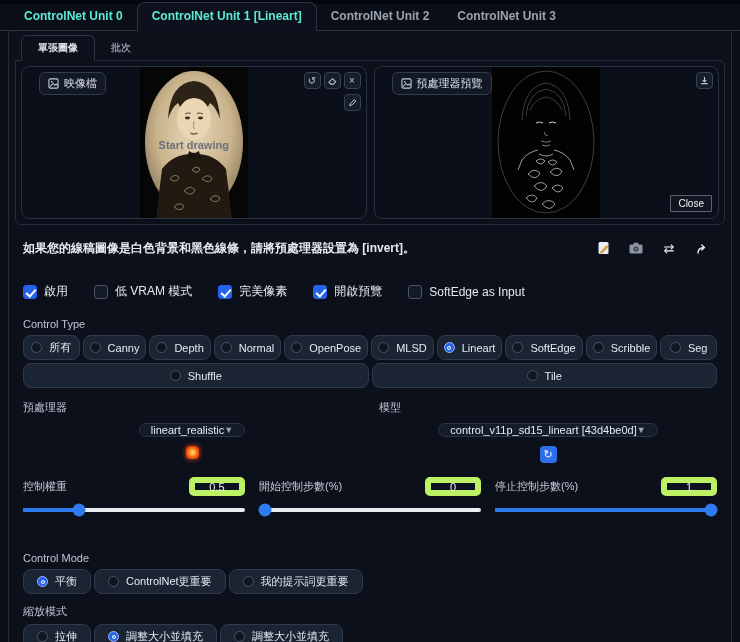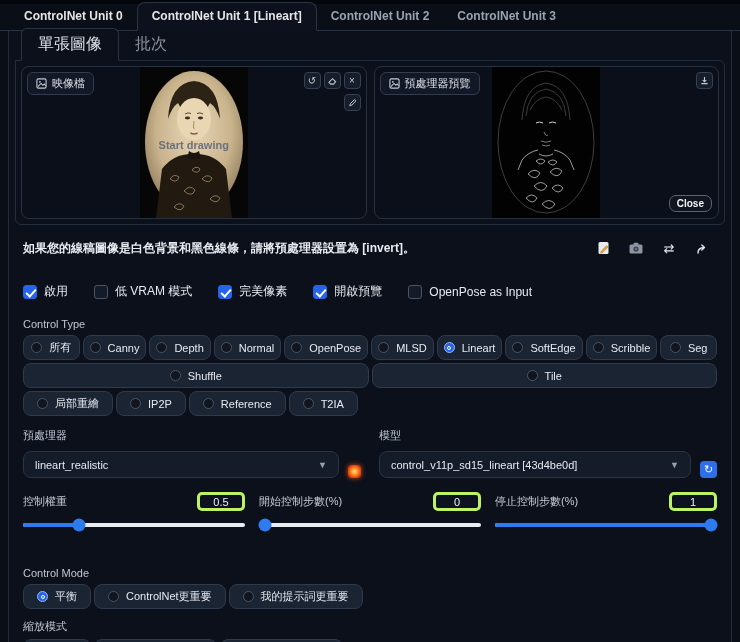--- a/index.html
+++ b/index.html
@@ -3,38 +3,38 @@
 <meta charset="utf-8">
 <style>
   * { margin:0; padding:0; box-sizing:border-box; }
   html,body { width:740px; height:642px; background:#0a0e16; overflow:hidden;
     font-family:"Liberation Sans", sans-serif; color:#e6e9ef; }
   .top-strip { height:4px; background:#04060b; }
 
   
   .unit-tabs { display:flex; align-items:flex-end; padding-left:10px; border-bottom:1px solid #2a3342; height:27px; }
   .utab { font-size:12px; font-weight:bold; color:#9aa3b2; padding:6px 14px 7px; cursor:pointer; white-space:nowrap; }
-  .utab.green { color:#e5e5e5; }
+  .utab.green { color:#5eead4; }
   .utab.selected { background:#0c111d; border:1px solid #2a3342; border-bottom:1px solid #0c111d; border-radius:8px 8px 0 0; margin-bottom:-1px; }
 
   
   .panel { margin:0 8px; border:1px solid #222b3a; border-top:none; background:#0b101b; padding:4px 6px 10px; }
 
   .inner-tabs { display:flex; align-items:flex-end; padding-left:6px; height:25px; }
-  .itab { font-size:16px; font-weight:normal; color:#8b93a1; padding:5px 16px; }
+  .itab { font-size:10px; font-weight:bold; color:#8b93a1; padding:5px 16px; }
   .itab.selected { color:#dfe3ea; border:1px solid #2a3342; border-bottom:1px solid #0b101b; border-radius:6px 6px 0 0; margin-bottom:-1px; background:#0b101b; }
 
   .content-box { border:1px solid #242d3c; border-radius:0 6px 6px 6px; padding:5px; }
   .images-row { display:flex; gap:7px; }
   .img-panel { position:relative; flex:1; height:153px; background:#0b0f19; border:1px solid #28313f; border-radius:8px; overflow:hidden; display:flex; align-items:center; justify-content:center; }
-  .chip { position:absolute; top:5px; left:5px; display:flex; align-items:center; gap:5px; background:#121826; border:1px solid #323c4e; border-radius:6px; padding:3px 8px; font-size:11px; color:#dbe0e8; z-index:3; }
+  .chip { position:absolute; top:5px; left:17px; display:flex; align-items:center; gap:5px; background:#121826; border:1px solid #323c4e; border-radius:6px; padding:3px 8px; font-size:11px; color:#dbe0e8; z-index:3; }
   .corner-btns { position:absolute; top:5px; right:5px; display:flex; gap:3px; z-index:3; }
   .sq-btn { width:17px; height:17px; background:#161d2b; border:1px solid #374152; border-radius:4px; color:#c3cad6; font-size:10px; line-height:15px; text-align:center; cursor:pointer; }
   .pen-row { position:absolute; top:27px; right:5px; z-index:3; }
-  .close-chip { position:absolute; right:6px; bottom:6px; background:#10151f; border:1px solid #5a6371; border-radius:7px; padding:2px 7px; font-size:10px; font-weight:bold; color:#f2f4f8; z-index:3;margin-top:7px; }
+  .close-chip { position:absolute; right:6px; bottom:6px; background:#10151f; border:1px solid #5a6371; border-radius:1px; padding:2px 7px; font-size:10px; font-weight:normal; color:#f2f4f8; z-index:3;margin-top:7px; }
   .watermark { position:absolute; left:0; right:0; top:72px; text-align:center; font-size:11px; font-weight:bold; color:#5a6375; opacity:.85; z-index:2; pointer-events:none; }
   .dl-btn { position:absolute; top:5px; right:5px; z-index:3; }
 
   
   .note-row { display:flex; justify-content:space-between; align-items:center; margin-top:14px; padding:0 8px 0 8px; }
   .note { font-size:12px; font-weight:bold; color:#e8ebf1; }
   .tool-icons { display:flex; gap:15px; align-items:center; margin-right:6px; }
   .tool-btn { width:18px; height:18px; display:flex; align-items:center; justify-content:center; cursor:pointer; font-size:13px; color:#e3e7ee; }
 
   
@@ -50,35 +50,35 @@
   .pill { display:flex; align-items:center; justify-content:center; gap:7px; background:#1b2433; border:1px solid #303a4c; border-radius:8px; height:25px; padding:0 13px; font-size:11px; color:#e7eaf0; cursor:pointer; white-space:nowrap; }
   .pill-row.stretch .pill { flex:1; padding:0 6px; }
   .radio { width:11px; height:11px; border-radius:50%; border:1px solid #4b5563; background:#10151f; flex:none; position:relative; }
   .radio.on { background:#2563eb; border-color:#9db9f2; }
   .radio.on::after { content:""; position:absolute; inset:2.5px; border-radius:50%; border:1.5px solid #fff; }
 
   
   .dd-row { display:flex; gap:18px; margin:12px 8px 0; }
   .dd-col { flex:1; }
   .dd-label { font-size:11px; color:#bfc6d2; margin-bottom:8px; }
-  .dd-line { display:flex; align-items:flex-end; gap:9px; }
+  .dd-line { display:flex; align-items:center; gap:9px;flex-direction:column; }
   .dropdown { flex:1; height:27px; background:#141c2a; border:1px solid #2b3444; border-radius:8px; display:flex; align-items:center; padding:0 11px; font-size:11px; color:#e7eaf0; cursor:pointer; }
   .dropdown .dd-text { flex:1; }
   .caret { color:#9aa3b2; font-size:9px; }
   .boom-btn { width:13px; height:13px; border-radius:3px; flex:none; cursor:pointer;
     background:radial-gradient(circle at 50% 50%, #ffe08a 0%, #ff8c1f 38%, #e23a0c 72%, #6e1203 100%);
     box-shadow:0 0 5px rgba(255,90,20,.8); }
   .refresh-btn { width:17px; height:17px; border-radius:4px; background:#2d6fe8; color:#fff; font-size:11px; line-height:16px; text-align:center; flex:none; cursor:pointer; }
 
   
   .slider-row { display:flex; gap:14px; margin:14px 8px 0; }
   .s-col { flex:1; }
   .s-head { display:flex; justify-content:space-between; align-items:center; }
   .s-label { font-size:11px; color:#c6ccd7; }
-  .num-box { width:48px; height:19px; background:#0c1220; border:3px solid #bef264; border-radius:5px; font-size:11px; color:#eef1f5; display:flex; align-items:center; justify-content:center;margin-left:48px; }
+  .num-box { width:56px; height:19px; background:#0c1220; border:6px solid #bef264; border-radius:5px; font-size:11px; color:#eef1f5; display:flex; align-items:center; justify-content:center;margin-left:48px; }
   .s-track { position:relative; height:4px; background:#e9ecf1; border-radius:3px; margin-top:12px; cursor:pointer; }
   .s-fill { position:absolute; left:0; top:0; bottom:0; background:#2e7bf0; border-radius:3px; }
   .w25{width:25%} .w0{width:0} .w100{width:100%}
   .s-handle { position:absolute; top:50%; transform:translate(-50%,-50%); width:13px; height:13px; border-radius:50%; background:#2e7bf0; }
   .h25{left:25%} .h0{left:6px} .h100{left:calc(100% - 6px)}
 
   svg { display:block; }
 </style>
 </head>
 <body>
@@ -257,21 +257,21 @@
     <label class="check-item">
       <span class="cb checked"></span>
       <span>完美像素</span>
     </label>
     <label class="check-item">
       <span class="cb checked"></span>
       <span>開啟預覽</span>
     </label>
     <label class="check-item">
       <span class="cb"></span>
-      <span>OpenPose as Input</span>
+      <span>SoftEdge as Input</span>
     </label>
   </div>
 
   <div class="section-label">Control Type</div>
   <div class="pill-row stretch">
     <div class="pill">
         <span class="radio"></span>
         <span>所有</span>
       </div>
     <div class="pill">
@@ -310,38 +310,20 @@
         <span class="radio"></span>
         <span>Seg</span>
       </div>
     <div class="pill">
         <span class="radio"></span>
         <span>Shuffle</span>
       </div>
     <div class="pill">
         <span class="radio"></span>
         <span>Tile</span>
-      </div>
-  </div>
-  <div class="pill-row">
-    <div class="pill">
-        <span class="radio"></span>
-        <span>局部重繪</span>
-      </div>
-    <div class="pill">
-        <span class="radio"></span>
-        <span>IP2P</span>
-      </div>
-    <div class="pill">
-        <span class="radio"></span>
-        <span>Reference</span>
-      </div>
-    <div class="pill">
-        <span class="radio"></span>
-        <span>T2IA</span>
       </div>
   </div>
 
   <div class="dd-row">
     <div class="dd-col">
       <div class="dd-label">預處理器</div>
       <div class="dd-line">
         <div class="dropdown">
           <span class="dd-text">lineart_realistic</span>
           <span class="caret">▼</span>

